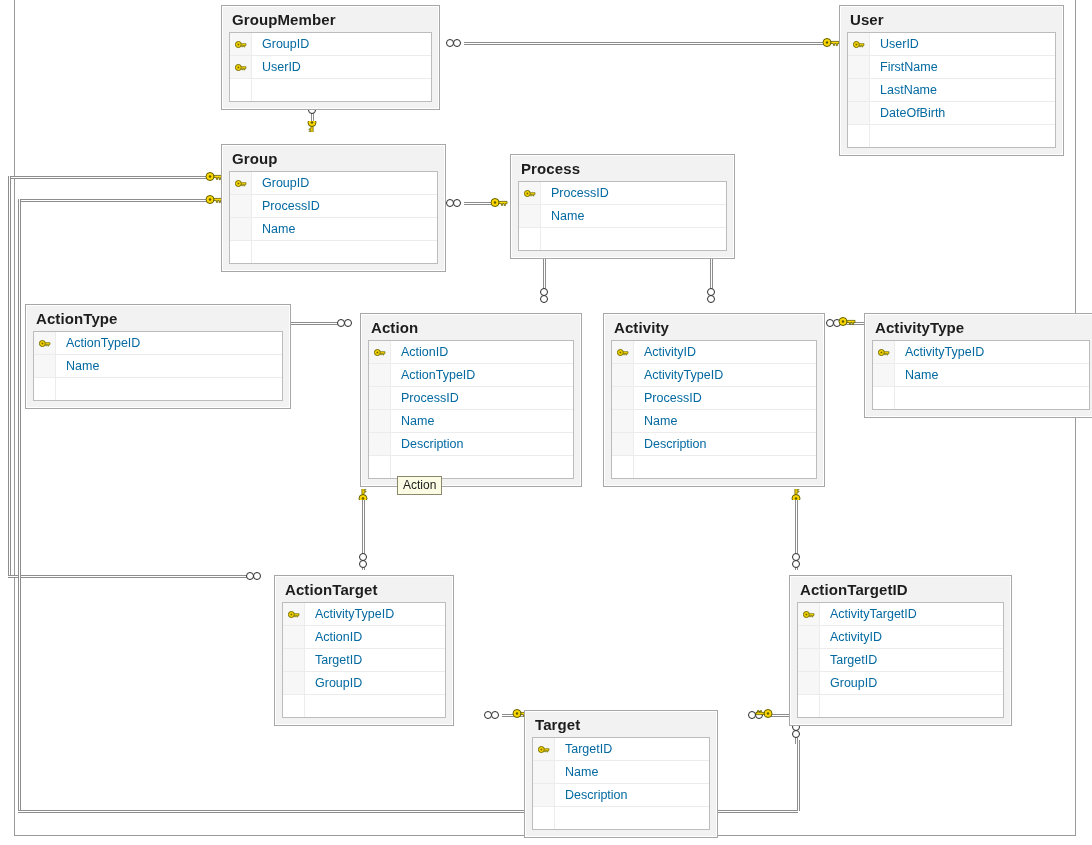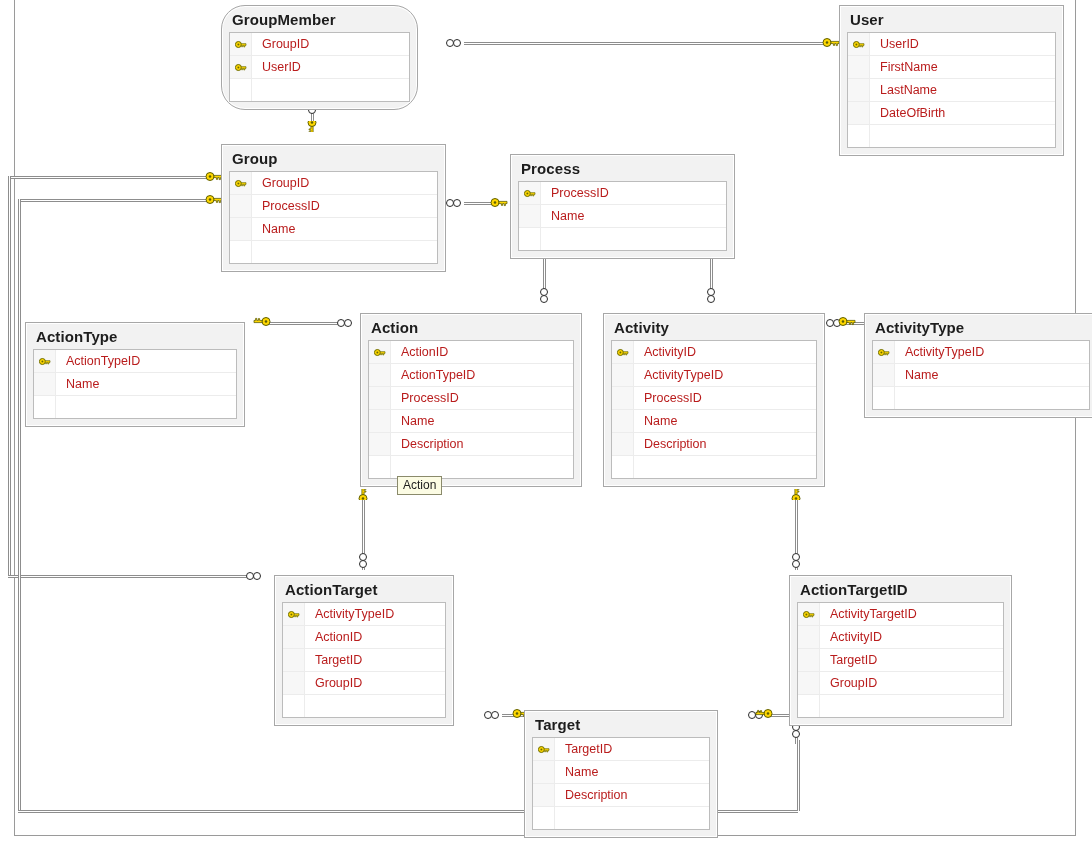--- a/index.html
+++ b/index.html
@@ -107,21 +107,21 @@
     min-width:22px;
     height:100%;
     background:#f7f7f7;
     border-right:1px solid #ececec;
     display:flex;align-items:center;justify-content:center;
     box-sizing:border-box;
   }
   .row .fname{
     padding-left:10px;
     font-size:12.5px;
-    color:#b91c1c;
+    color:#0369a1;
     white-space:nowrap;
     font-family:"Liberation Sans",sans-serif;
   }
   .row.blank{height:22px;background:#ffffff;}
   .row.blank .gutter{background:#ffffff;}
 
   .pk-key{display:block;width:12px;height:9px;}
 
   
   .tooltip{
@@ -328,21 +328,21 @@
           <g>
             <circle cx="5" cy="5.5" r="4" fill="#ffd700" stroke="#5f5f00" stroke-width="1"></circle>
             <circle cx="5" cy="5.5" r="1.3" fill="#5f5f00"></circle>
             <path d="M9 4.4 H17 V6.6 H15.4 V8.6 H14.2 V6.6 H12.6 V8.4 H11.4 V6.6 H9 Z" fill="#ffd700" stroke="#5f5f00" stroke-width="0.8" stroke-linejoin="round"></path>
           </g>
         </svg>
       </div>
     </div>
 
   <div id="tables">
-      <div class="tbl" style="left: 221px; top: 5px; width: 197px; border-radius: 24px;">
+      <div class="tbl" style="left: 221px; top: 5px; width: 219px;">
         <div class="title">GroupMember</div>
         <div class="grid">
           <div class="row">
             <div class="gutter">
               <svg class="pk-key" viewBox="0 0 12 9" xmlns="http://www.w3.org/2000/svg">
                 <circle cx="3.4" cy="4.5" r="3" fill="#ffd700" stroke="#6b6b00" stroke-width="1"></circle>
                 <circle cx="3.4" cy="4.5" r="1" fill="#6b6b00"></circle>
                 <path d="M6.2 3.7 H11 V5.4 H9.8 V7 H8.8 V5.4 H7.6 V6.8 H6.6 V5.4 H6.2 Z" fill="#ffd700" stroke="#6b6b00" stroke-width="0.7" stroke-linejoin="round"></path>
               </svg>
             </div>
@@ -438,21 +438,21 @@
           <div class="row">
             <div class="gutter"></div>
             <div class="fname">Name</div>
           </div>
           <div class="row blank">
             <div class="gutter"></div>
             <div class="fname"></div>
           </div>
         </div>
       </div>
-      <div class="tbl" style="left: 25px; top: 322px; width: 220px;">
+      <div class="tbl" style="left: 25px; top: 304px; width: 266px;">
         <div class="title">ActionType</div>
         <div class="grid">
           <div class="row">
             <div class="gutter">
               <svg class="pk-key" viewBox="0 0 12 9" xmlns="http://www.w3.org/2000/svg">
                 <circle cx="3.4" cy="4.5" r="3" fill="#ffd700" stroke="#6b6b00" stroke-width="1"></circle>
                 <circle cx="3.4" cy="4.5" r="1" fill="#6b6b00"></circle>
                 <path d="M6.2 3.7 H11 V5.4 H9.8 V7 H8.8 V5.4 H7.6 V6.8 H6.6 V5.4 H6.2 Z" fill="#ffd700" stroke="#6b6b00" stroke-width="0.7" stroke-linejoin="round"></path>
               </svg>
             </div>

